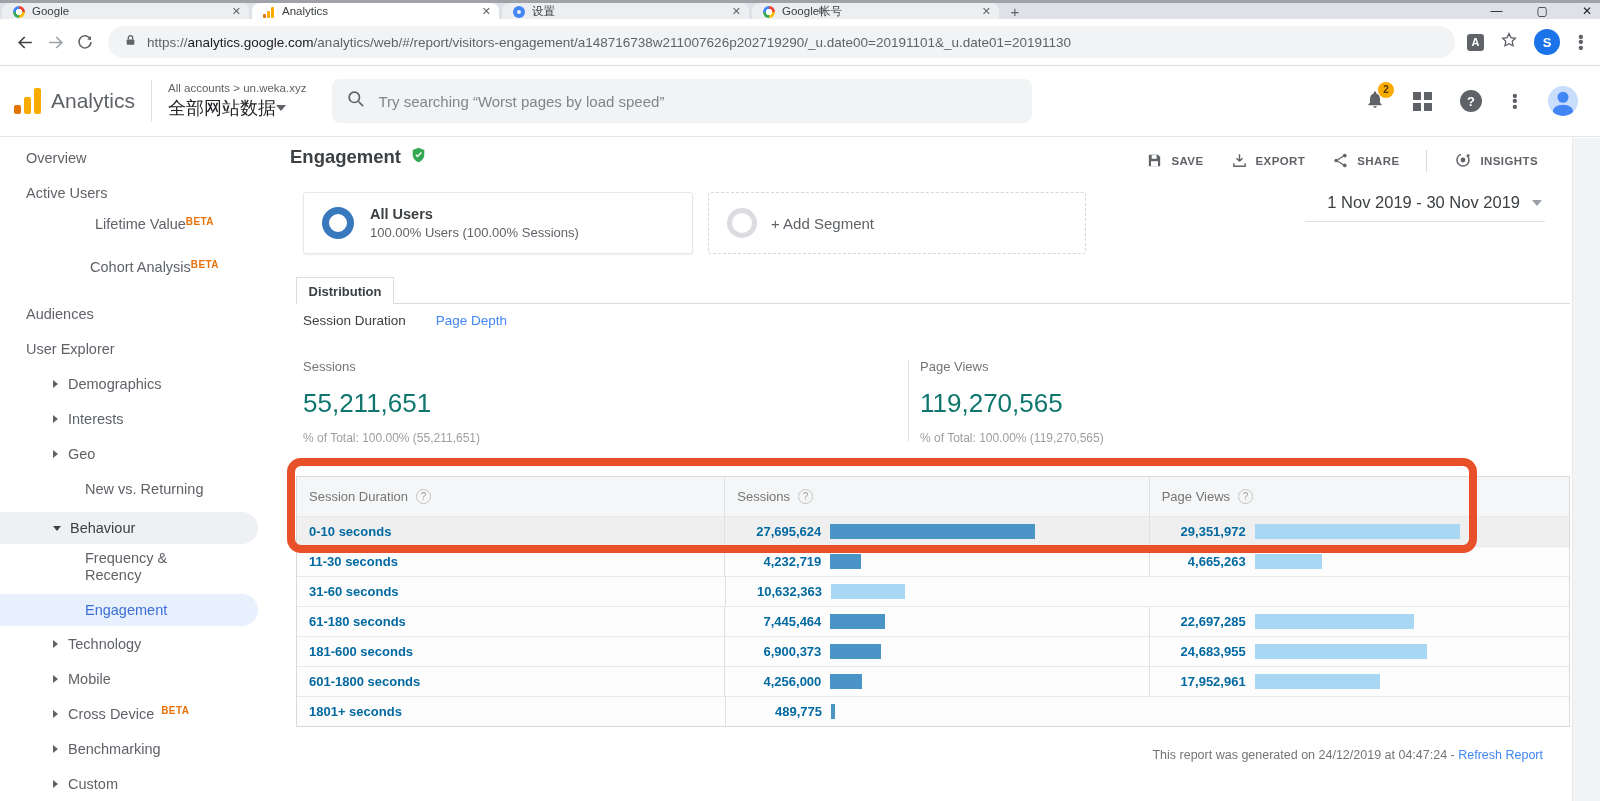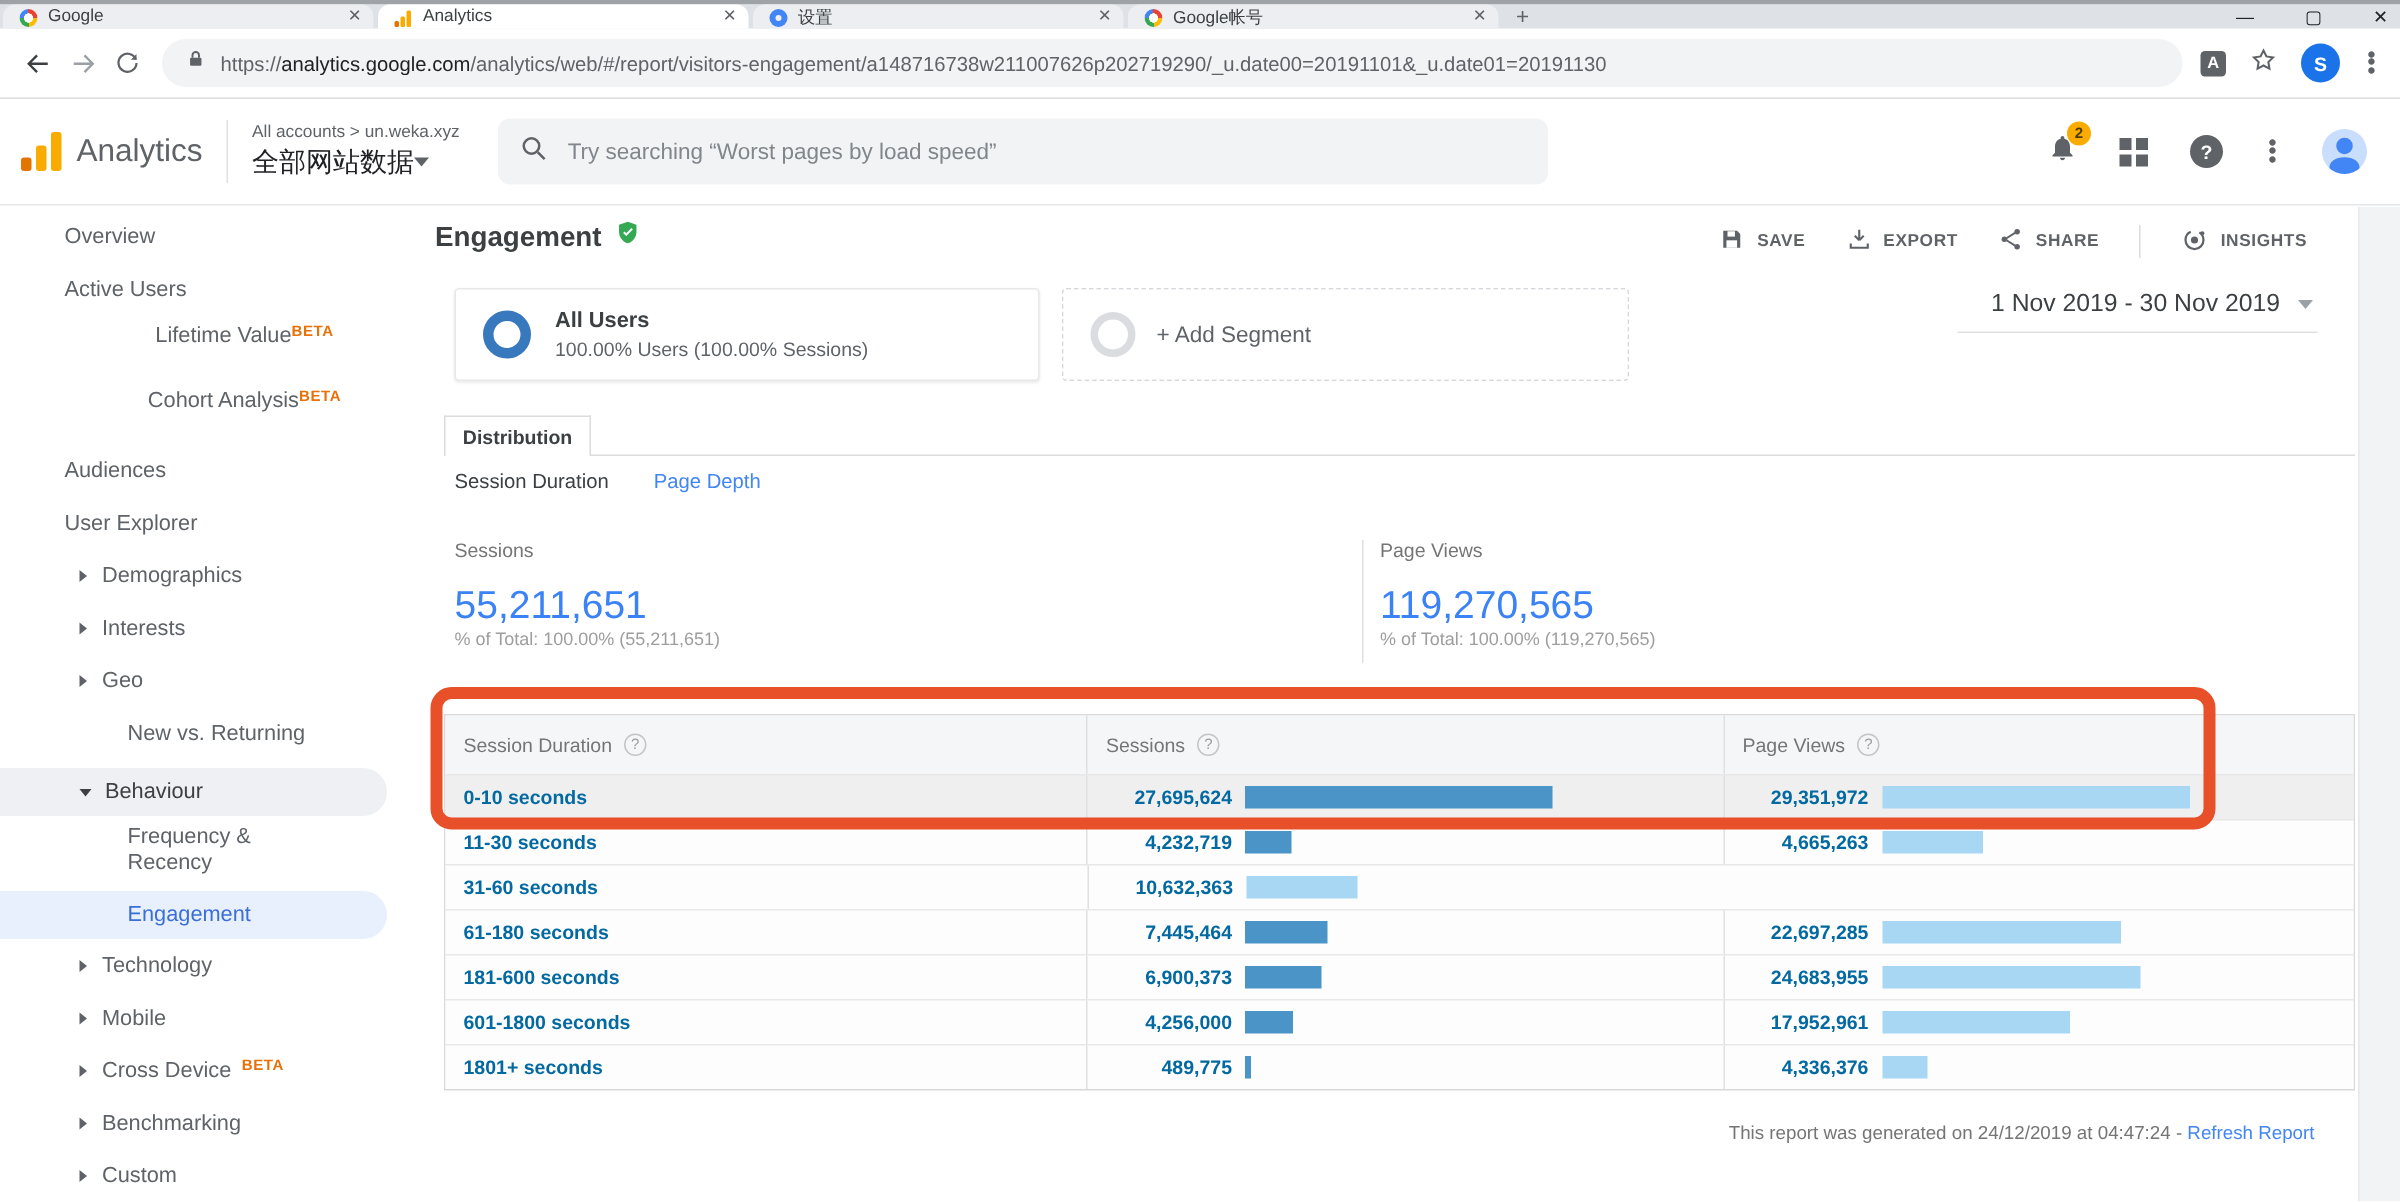--- a/index.html
+++ b/index.html
@@ -51,21 +51,21 @@
   .gridico i{width:8px;height:8px;background:#5f6368}
   .helpico{width:22px;height:22px;border-radius:50%;background:#5f6368;color:#fff;font-size:13px;font-weight:bold;display:flex;align-items:center;justify-content:center}
   .ga-avatar{width:30px;height:30px;border-radius:50%;background:#c9ddfc;display:flex;align-items:center;justify-content:center;overflow:hidden}
 
   
   #pagebody{position:absolute;top:138px;left:0;right:0;bottom:0}
   #sidebar{position:absolute;left:0;top:0;width:283px;height:100%;overflow:hidden;padding-top:8px;background:#fff}
   .si{position:relative;display:flex;align-items:center;height:24px;margin-bottom:11px;font-size:14.5px;color:#5f6368;cursor:pointer}
   .si .arrow-right{width:0;height:0;border-top:4px solid transparent;border-bottom:4px solid transparent;border-left:5px solid #5f6368;margin-right:10px}
   .si .arrow-down{width:0;height:0;border-left:4px solid transparent;border-right:4px solid transparent;border-top:5px solid #3c4043;margin-right:9px}
-  .si.l0{padding-left:53px}.si.l1{padding-left:43px}.si.l2{padding-left:85px}
+  .si.l0{padding-left:53px}.si.l1{padding-left:26px}.si.l2{padding-left:85px}
   .si.betaBlock{height:36px;margin-bottom:7px;align-items:flex-start;justify-content:center}
   .si .beta{font-size:10px;font-weight:bold;color:#e8710a;letter-spacing:.4px}
   .si .beta.inline{margin-left:7px;position:relative;top:-4px}
   .si.pill{height:32px;margin-bottom:6px;width:258px;border-radius:0 20px 20px 0}
   .si.pill.gray{background:#eef0f3;color:#3c4043}
   .si.pill.blue{background:#e8f0fe;color:#3b6fd6;font-weight:500}
   .si.wrap2{height:36px;margin-bottom:8px;line-height:17px;align-items:flex-start}
   .si.wrap2 .lab{width:130px}
 
   #main{position:absolute;left:283px;top:0;width:1289px;height:100%;background:#fff}
@@ -90,21 +90,21 @@
   #tabline{position:absolute;left:13px;top:165px;width:1274px;height:1px;background:#dcdcdc}
   #disttab{position:absolute;left:13px;top:139px;width:98px;height:27px;background:#fff;border:1px solid #dcdcdc;border-bottom:none;display:flex;align-items:center;justify-content:center;font-size:13px;font-weight:bold;color:#3c4043;z-index:2}
   #subtabs{position:absolute;left:20px;top:175px;display:flex;gap:30px;font-size:13.5px}
   #subtab-active{color:#3c4043;font-weight:500}
   #subtab-link{color:#4285f4;cursor:pointer}
 
   .metricblock{position:absolute;top:221px}
   #metric-sessions{left:20px}
   #metric-pageviews{left:637px}
   .metricblock .mlabel{font-size:13px;color:#757575;margin-bottom:14px}
-  .metricblock .mvalue{font-size:26px;color:#3b82f6;margin-bottom:0}
+  .metricblock .mvalue{font-size:26px;color:#0f766e;margin-bottom:12px}
   .metricblock .msub{font-size:12px;color:#9e9e9e}
   #metric-divider{position:absolute;left:625px;top:222px;width:1px;height:82px;background:#e0e0e0}
 
   #gatable{position:absolute;left:13px;top:338px;width:1274px;border:1px solid #d9d9d9;font-size:13px}
   .trow{display:flex;border-top:1px solid #e8e8e8}
   .trow.head{border-top:none;background:#f5f6f7;height:39px;color:#757575}
   .trow.body{height:30px;background:#fdfdfd;color:#0369a1}
   .trow.body.hl{background:#efefef}
   .tc{display:flex;align-items:center;border-left:1px solid #e0e0e0;padding-left:12px;position:relative}
   .tc:first-child{border-left:none}
@@ -502,24 +502,20 @@
             </div>
           </div>
           <div class="trow body">
             <div class="tc c1">
               <span class="dimlabel">1801+ seconds</span>
             </div>
             <div class="tc c2">
               <span class="mval">489,775</span>
               <span class="mbar" style="width:4px;background:#4a94c8"></span>
             </div>
-            <div class="tc c3">
-              <span class="mval">4,336,376</span>
-              <span class="mbar" style="width:30px;background:#a7d7f3"></span>
-            </div>
           </div>
         </div>
 
       <div id="annotation" style="border-color: rgb(232, 80, 42);"></div>
 
       <div id="tblfooter">
         <span>This report was generated on 24/12/2019 at 04:47:24 - </span><a>Refresh Report</a>
       </div>
 
     </div>

